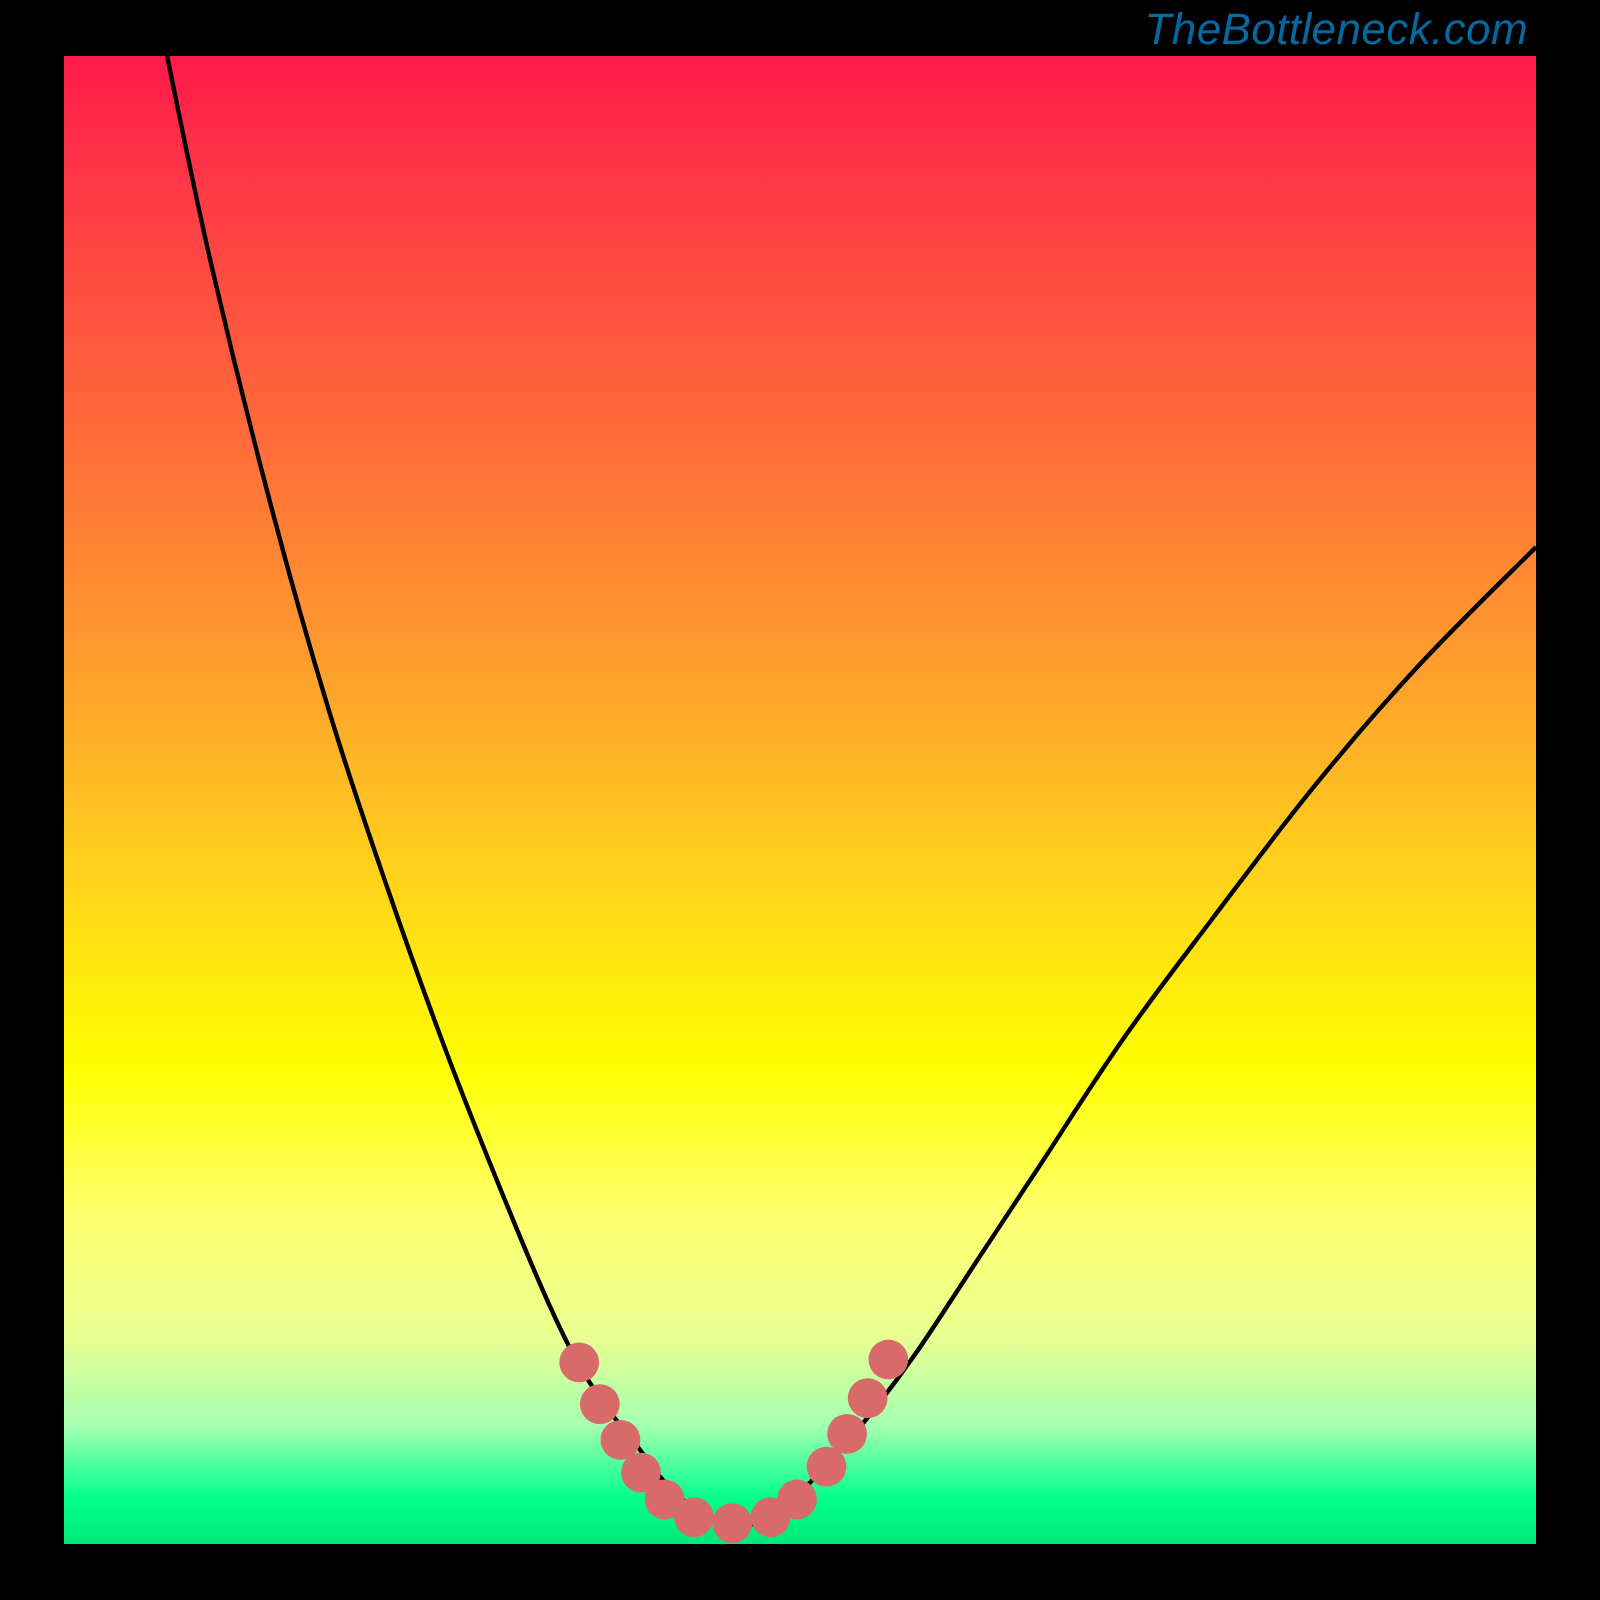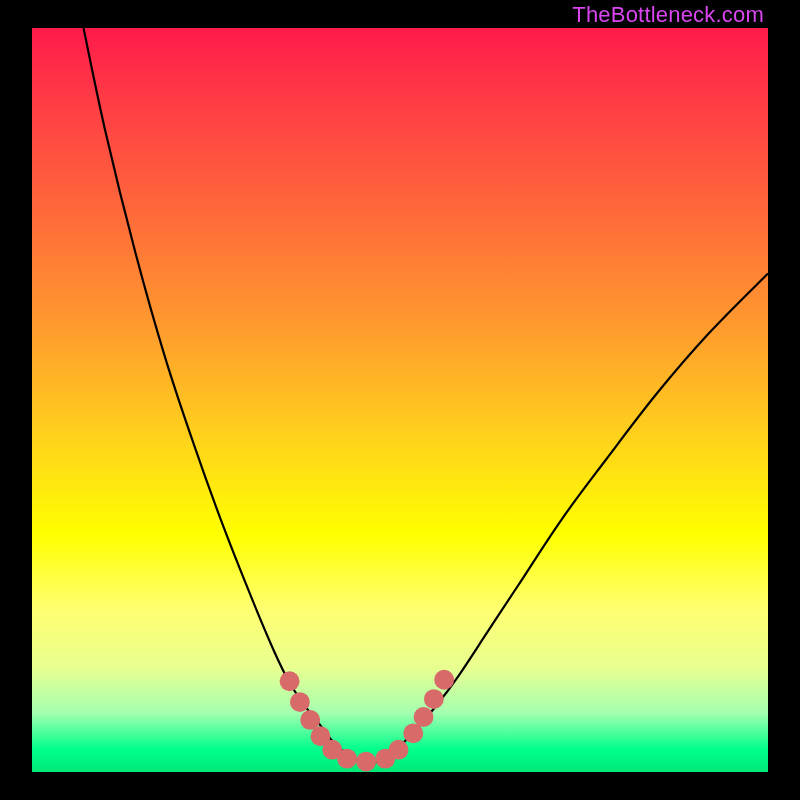--- a/index.html
+++ b/index.html
@@ -28,25 +28,26 @@
       #ffd21c 55%,
       #ffff00 68%,
       #ffff70 78%,
       #e8ff90 86%,
       #a5ffb0 92%,
       #00ff8c 97%,
       #00e878 100%);
   }
   .watermark {
     position: absolute;
-    color: #d946ef;
+    color: #0369a1;
     font-size: 22px;
     font-weight: 500;
     letter-spacing: 0.2px;
     user-select: none;
+    font-style: italic;
   }
   svg.curves {
     position: absolute;
     top: 0; left: 0;
   }
   .curve-line {
     fill: none;
     stroke: #000;
     stroke-width: 2.2;
   }

